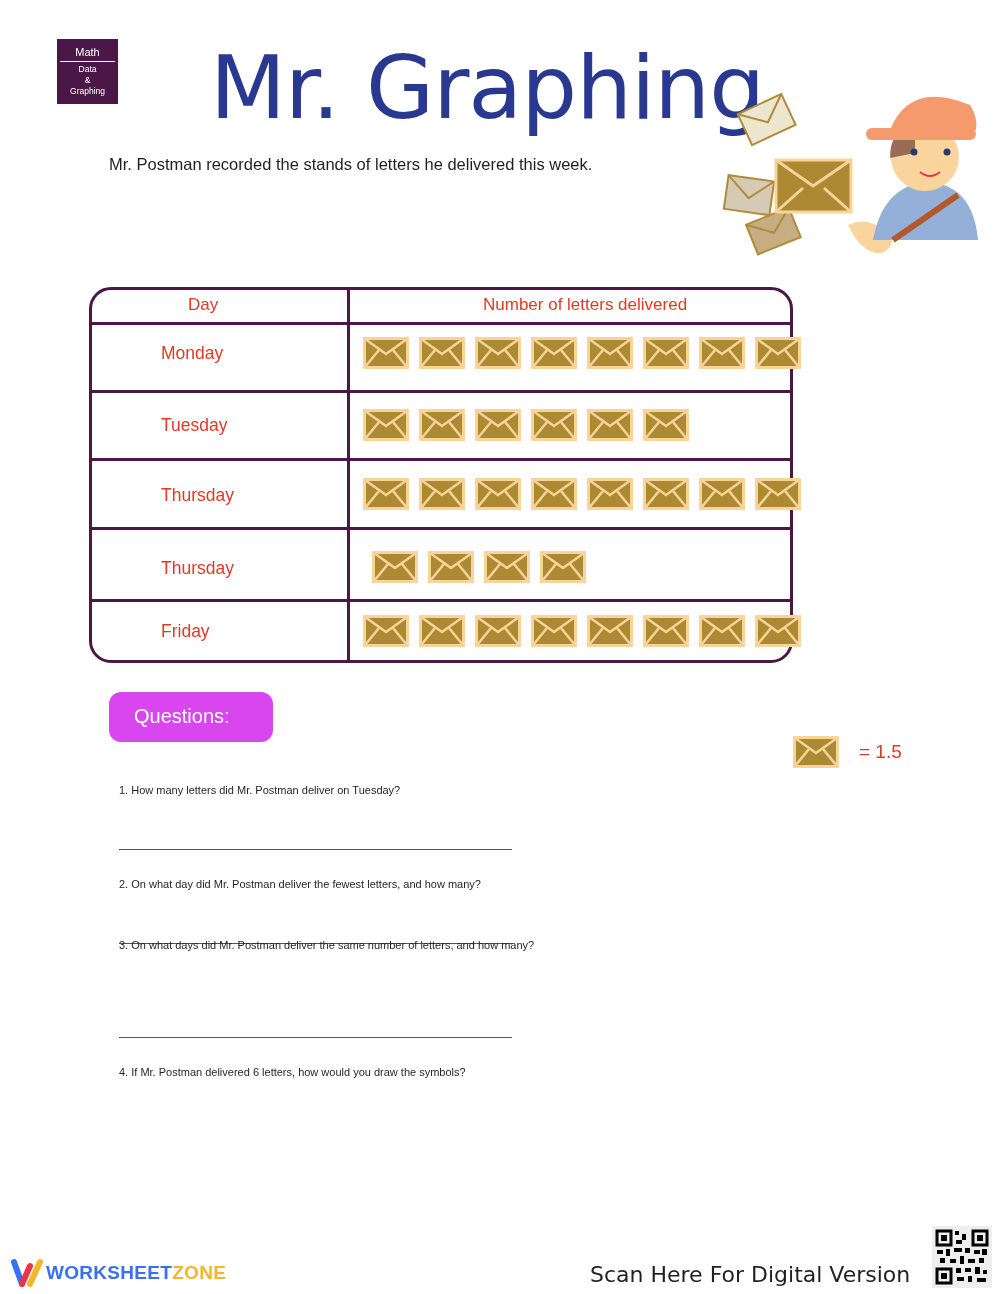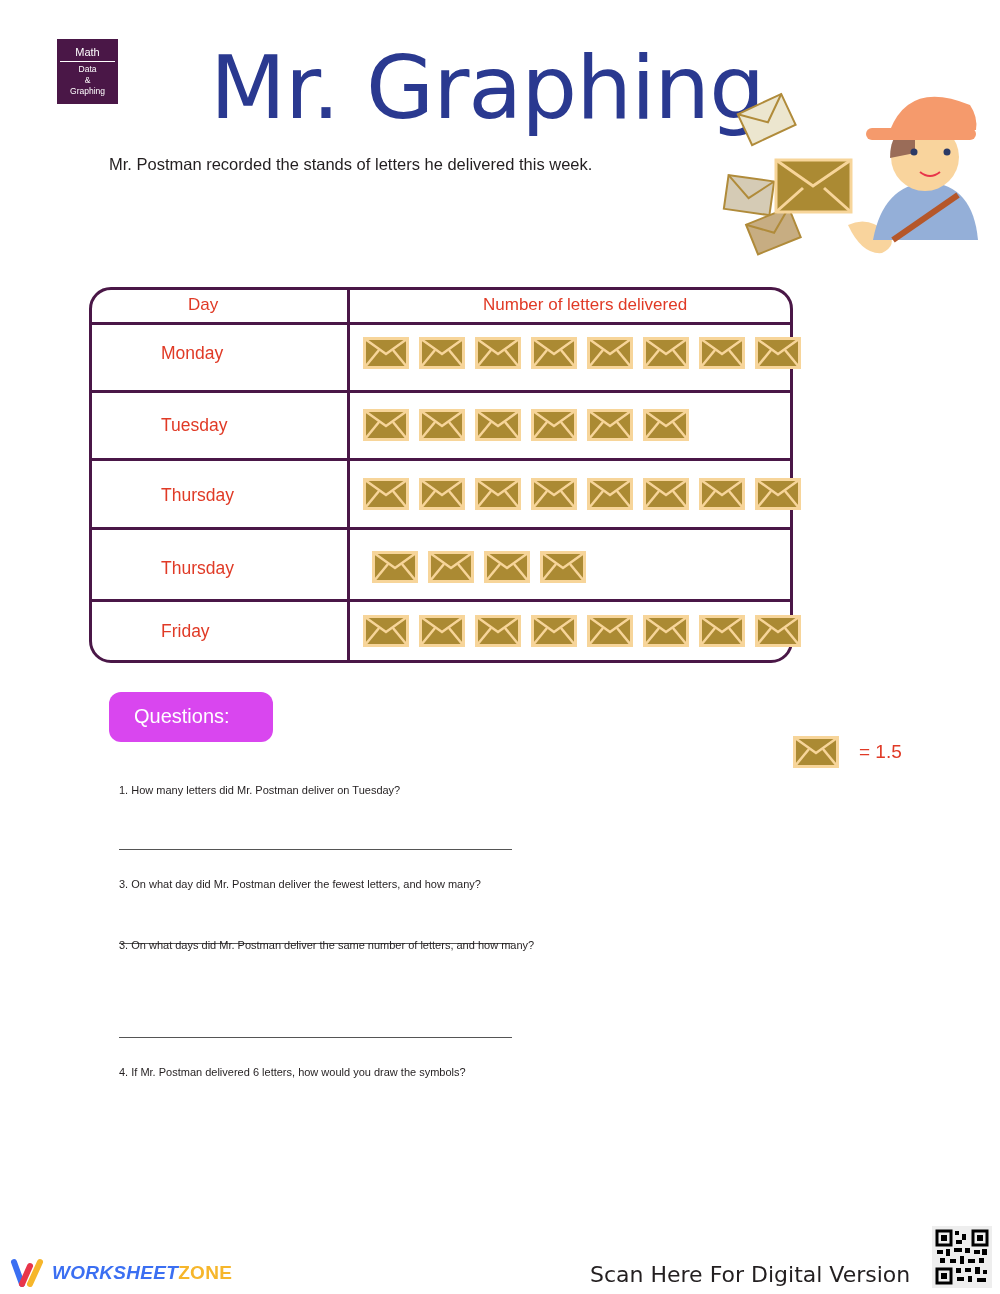--- a/index.html
+++ b/index.html
@@ -37,21 +37,21 @@
     background: #d946ef; border-radius: 12px; color: #fff; font-size: 20px;
     box-sizing: border-box; padding: 13px 0 0 25px;
   }
   .legend { position: absolute; left: 793px; top: 724px; display: flex; align-items: center; margin-top: 12px; }
   .legend .eq { color: #e03a26; font-size: 19px; margin-left: 10px; }
 
   .question { position: absolute; left: 119px; font-size: 11px; color: #231f20; }
   .answer-line { position: absolute; left: 119px; width: 393px; height: 1px; background: #555; }
 
   .brand { position: absolute; left: 10px; top: 1258px; display: flex; align-items: center; }
-  .brand .w { font-weight: bold; font-size: 19px; color: #3b6ff2; margin-left: 6px; letter-spacing: 0.3px; font-style: italic; }
+  .brand .w { font-weight: bold; font-size: 19px; color: #3b6ff2; letter-spacing: 0.3px; }
   .brand .z { font-weight: bold; font-size: 19px; color: #f6b62b; letter-spacing: 0.3px; }
   .scan { position: absolute; left: 590px; top: 1262px; font-size: 22px; color: #231f20; font-family: "DejaVu Sans", sans-serif; }
   .qr { position: absolute; left: 932px; top: 1226px; width: 60px; height: 62px; background: #eeeeee; }
 </style>
 </head>
 <body>
 
 <div class="badge">
   <div class="subject">Math</div>
   <div class="rule"></div>
@@ -338,21 +338,21 @@
     <rect x="1.5" y="1.5" width="43" height="29" fill="#ab8a33" stroke="#f7d59a" stroke-width="3"></rect>
     <polyline points="2,2 23,17 44,2" fill="none" stroke="#f7d59a" stroke-width="2.5"></polyline>
     <line x1="2" y1="30" x2="16" y2="13" stroke="#f7d59a" stroke-width="2.5"></line>
     <line x1="44" y1="30" x2="30" y2="13" stroke="#f7d59a" stroke-width="2.5"></line>
   </svg>
   <span class="eq">= 1.5</span>
 </div>
 
 <div class="question" style="top:784px">1. How many letters did Mr. Postman deliver on Tuesday?</div>
 <div class="answer-line" style="top:849px"></div>
-<div class="question" style="top:878px">3. On what day did Mr. Postman deliver the fewest letters, and how many?</div>
+<div class="question" style="top:878px">2. On what day did Mr. Postman deliver the fewest letters, and how many?</div>
 <div class="answer-line" style="top:943px"></div>
 <div class="question" style="top:939px">3. On what days did Mr. Postman deliver the same number of letters, and how many?</div>
 <div class="answer-line" style="top:1037px"></div>
 <div class="question" style="top:1066px">4. If Mr. Postman delivered 6 letters, how would you draw the symbols?</div>
 
 <div class="brand">
   <svg width="36" height="30" viewBox="0 0 36 30">
     <line x1="4" y1="4" x2="12" y2="26" stroke="#3b6ff2" stroke-width="6" stroke-linecap="round"></line>
     <line x1="12" y1="26" x2="20" y2="8" stroke="#e8354a" stroke-width="6" stroke-linecap="round"></line>
     <line x1="20" y1="26" x2="30" y2="4" stroke="#f6b62b" stroke-width="6" stroke-linecap="round"></line>

